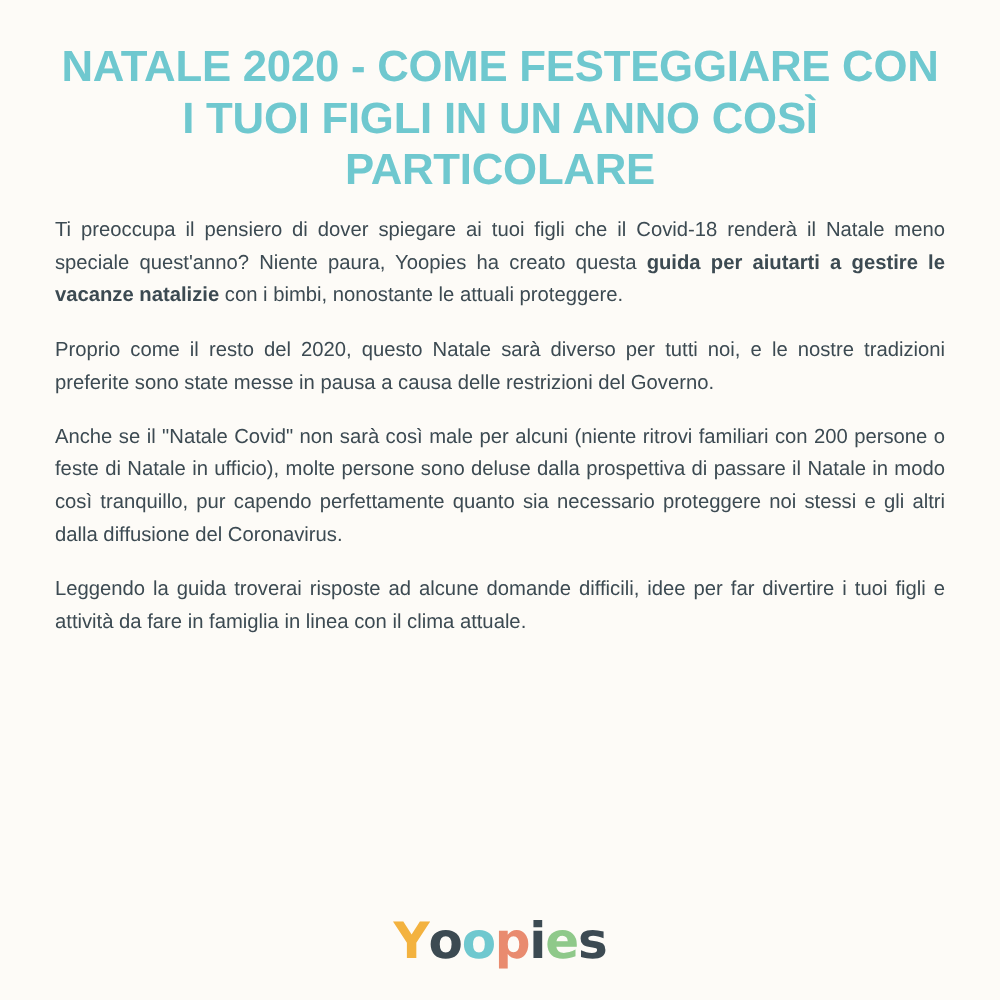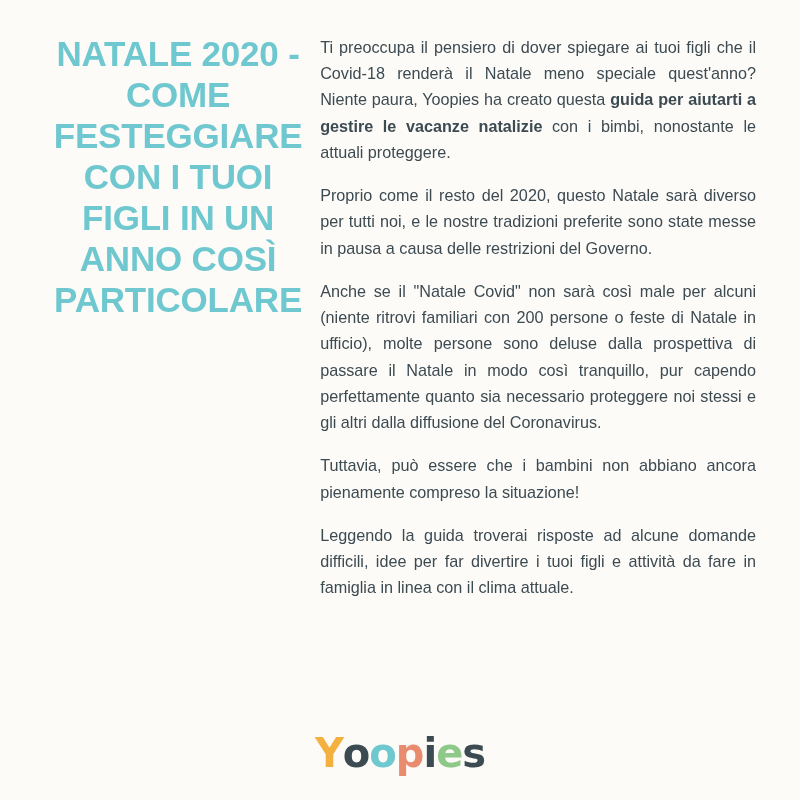--- a/index.html
+++ b/index.html
@@ -12,21 +12,21 @@
     background: #fdfbf7;
     font-family: "Liberation Sans", sans-serif;
     overflow: hidden;
   }
   .page {
     width: 800px;
     height: 800px;
     box-sizing: border-box;
     padding: 34px 40px 0 40px;
     display: flex;
-    flex-direction: row;
+    flex-direction: column;
     position: relative;
   }
   .title {
     color: #6fc8cf;
     font-weight: bold;
     font-size: 35px;
     line-height: 1.17;
     text-align: center;
     letter-spacing: -0.2px;
     margin: 0 0 14px 0;
@@ -80,21 +80,20 @@
 <div class="page">
 
   <h1 class="title">Natale 2020 - Come festeggiare con i tuoi figli in un anno così particolare</h1>
 
   <div class="body-text">
     <p class="para">
       <span>Ti preoccupa il pensiero di dover spiegare ai tuoi figli che il Covid-18 renderà il Natale meno speciale quest'anno? Niente paura, Yoopies ha creato questa </span><span class="bold">guida per aiutarti a gestire le vacanze natalizie</span><span> con i bimbi, nonostante le attuali proteggere.</span>
     </p>
     <p class="para">Proprio come il resto del 2020, questo Natale sarà diverso per tutti noi, e le nostre tradizioni preferite sono state messe in pausa a causa delle restrizioni del Governo.</p>
     <p class="para">Anche se il "Natale Covid" non sarà così male per alcuni (niente ritrovi familiari con 200 persone o feste di Natale in ufficio), molte persone sono deluse dalla prospettiva di passare il Natale in modo così tranquillo, pur capendo perfettamente quanto sia necessario proteggere noi stessi e gli altri dalla diffusione del Coronavirus.</p>
-    <p class="para">Tuttavia, può essere che i bambini non abbiano ancora pienamente compreso la situazione!</p>
     <p class="para">Leggendo la guida troverai risposte ad alcune domande difficili, idee per far divertire i tuoi figli e attività da fare in famiglia in linea con il clima attuale.</p>
   </div>
 
   <div class="logo-wrap">
     <div class="logo">
       <span class="l1">Y</span>
       <span class="l2">o</span>
       <span class="l3">o</span>
       <span class="l4">p</span>
       <span class="l5">i</span>

